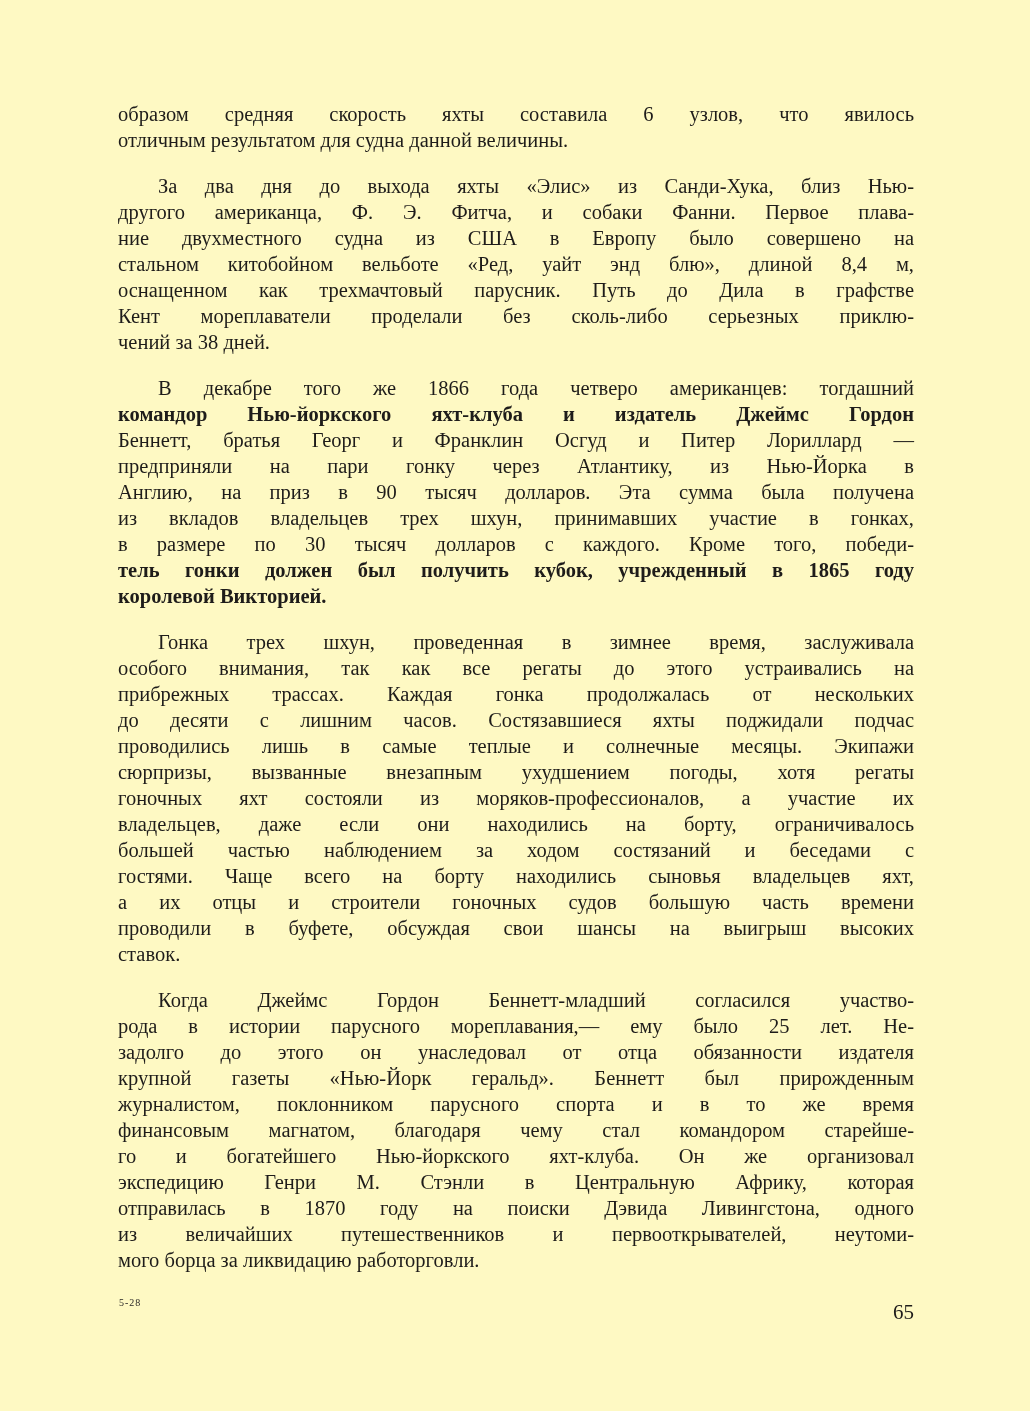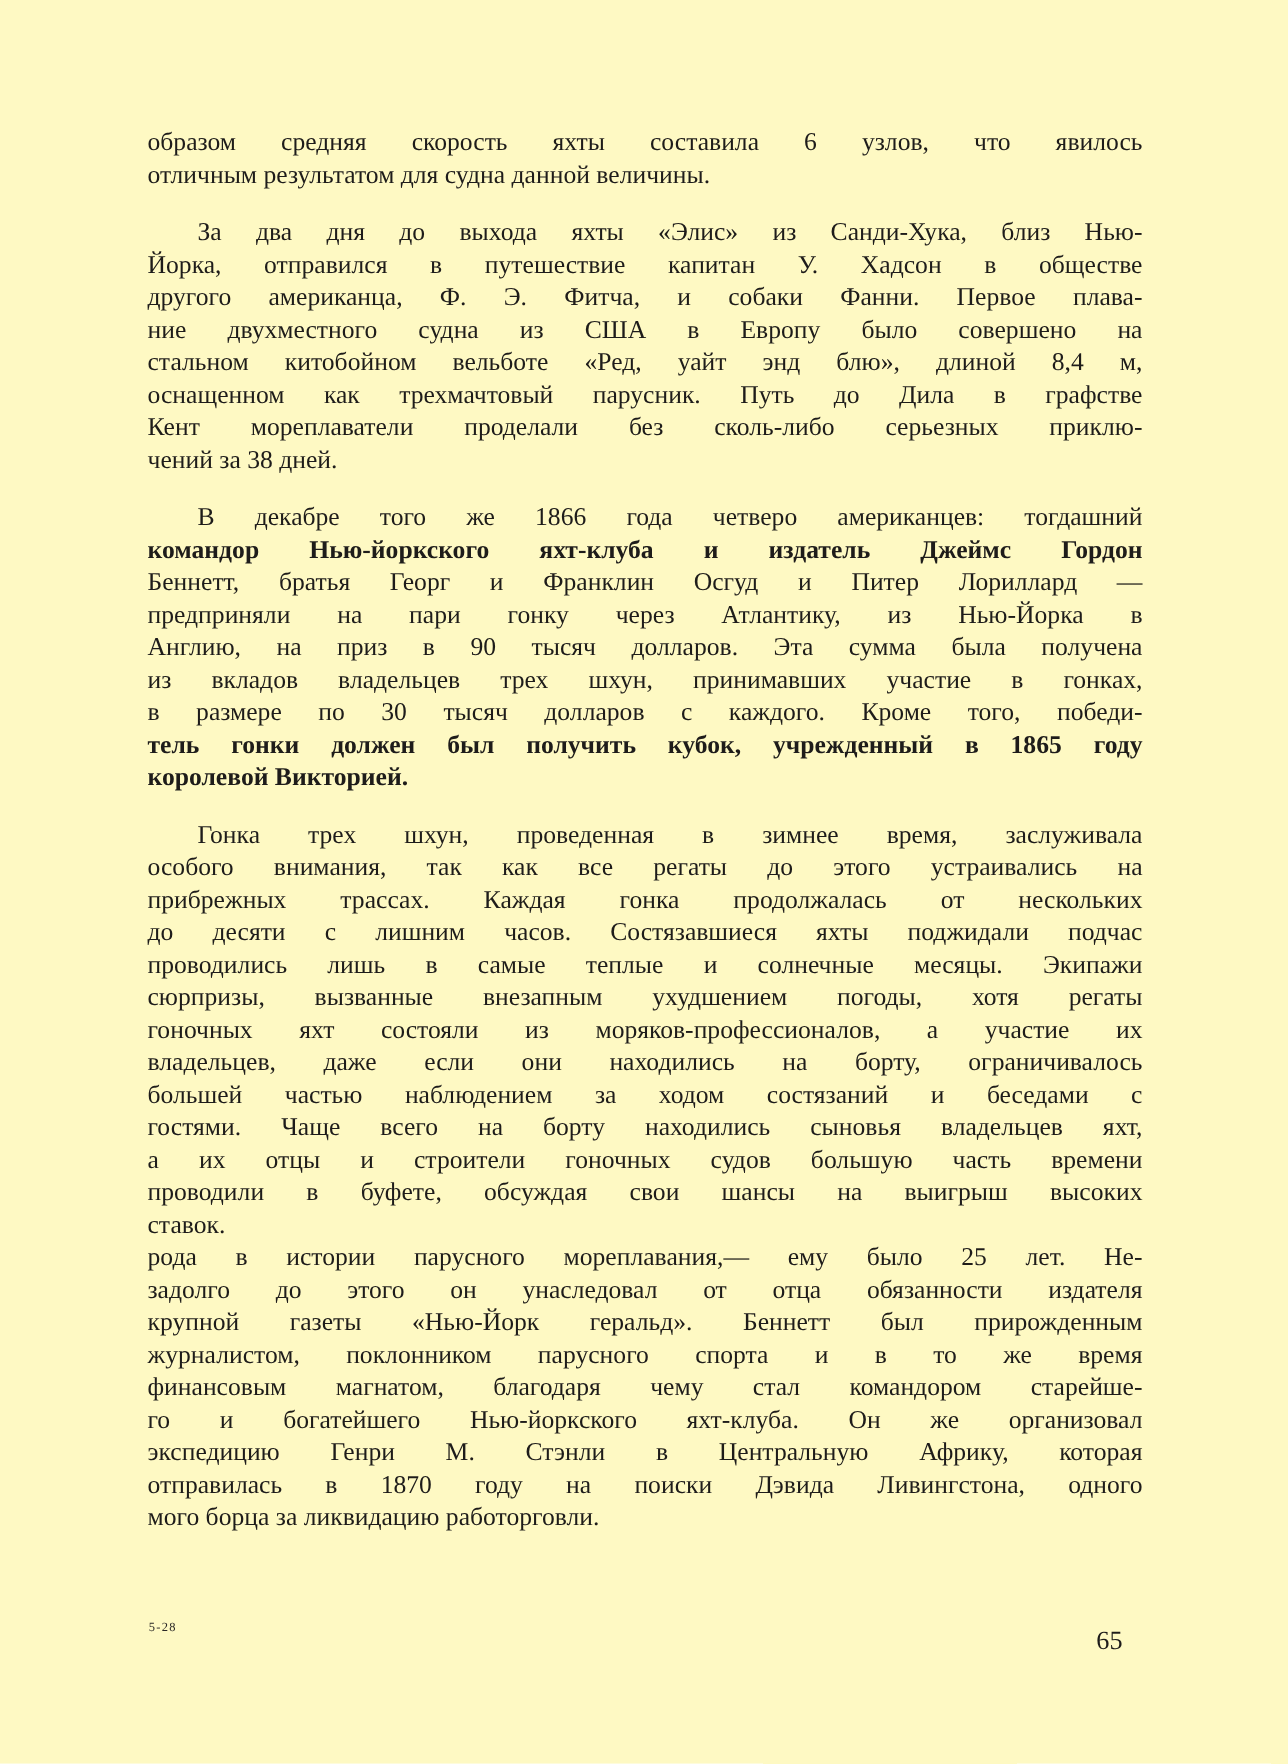--- a/index.html
+++ b/index.html
@@ -38,40 +38,39 @@
   .footer-sig {
     position: absolute;
     left: 119px;
     top: 1297px;
     font-size: 10px;
     letter-spacing: 1px;
     color: #2a2826;
   }
   .footer-pageno {
     position: absolute;
-    right: 132px;
+    right: 116px;
     top: 1300px;
     font-size: 21px;
     color: #1e1c1a;
   }
 </style>
 </head>
 <body>
 
 <div class="page">
   <main class="text-block">
 
     <p class="para">
       <span class="line">образом средняя скорость яхты составила 6 узлов, что явилось</span>
       <span class="line last">отличным результатом для судна данной величины.</span>
     </p>
 
     <p class="para">
       <span class="line first">За два дня до выхода яхты «Элис» из Санди-Хука, близ Нью-</span>
-      <span class="line">Йорка, отправился в путешествие капитан У. Хадсон в обществе</span>
       <span class="line">другого американца, Ф. Э. Фитча, и собаки Фанни. Первое плава-</span>
       <span class="line">ние двухместного судна из США в Европу было совершено на</span>
       <span class="line">стальном китобойном вельботе «Ред, уайт энд блю», длиной 8,4 м,</span>
       <span class="line">оснащенном как трехмачтовый парусник. Путь до Дила в графстве</span>
       <span class="line">Кент мореплаватели проделали без сколь-либо серьезных приклю-</span>
       <span class="line last">чений за 38 дней.</span>
     </p>
 
     <p class="para">
       <span class="line first">В декабре того же 1866 года четверо американцев: тогдашний</span>
@@ -95,28 +94,30 @@
       <span class="line">гоночных яхт состояли из моряков-профессионалов, а участие их</span>
       <span class="line">владельцев, даже если они находились на борту, ограничивалось</span>
       <span class="line">большей частью наблюдением за ходом состязаний и беседами с</span>
       <span class="line">гостями. Чаще всего на борту находились сыновья владельцев яхт,</span>
       <span class="line">а их отцы и строители гоночных судов большую часть времени</span>
       <span class="line">проводили в буфете, обсуждая свои шансы на выигрыш высоких</span>
       <span class="line last">ставок.</span>
     </p>
 
     <p class="para">
+      <span class="line first">Когда Джеймс Гордон Беннетт-младший согласился участво-</span>
       <span class="line">рода в истории парусного мореплавания,— ему было 25 лет. Не-</span>
       <span class="line">задолго до этого он унаследовал от отца обязанности издателя</span>
       <span class="line">крупной газеты «Нью-Йорк геральд». Беннетт был прирожденным</span>
       <span class="line">журналистом, поклонником парусного спорта и в то же время</span>
       <span class="line">финансовым магнатом, благодаря чему стал командором старейше-</span>
       <span class="line">го и богатейшего Нью-йоркского яхт-клуба. Он же организовал</span>
       <span class="line">экспедицию Генри М. Стэнли в Центральную Африку, которая</span>
       <span class="line">отправилась в 1870 году на поиски Дэвида Ливингстона, одного</span>
+      <span class="line">из величайших путешественников и первооткрывателей, неутоми-</span>
       <span class="line last">мого борца за ликвидацию работорговли.</span>
     </p>
 
   </main>
 
   <div class="footer-sig">5-28</div>
   <div class="footer-pageno">65</div>
 </div>
 
 </body></html>

